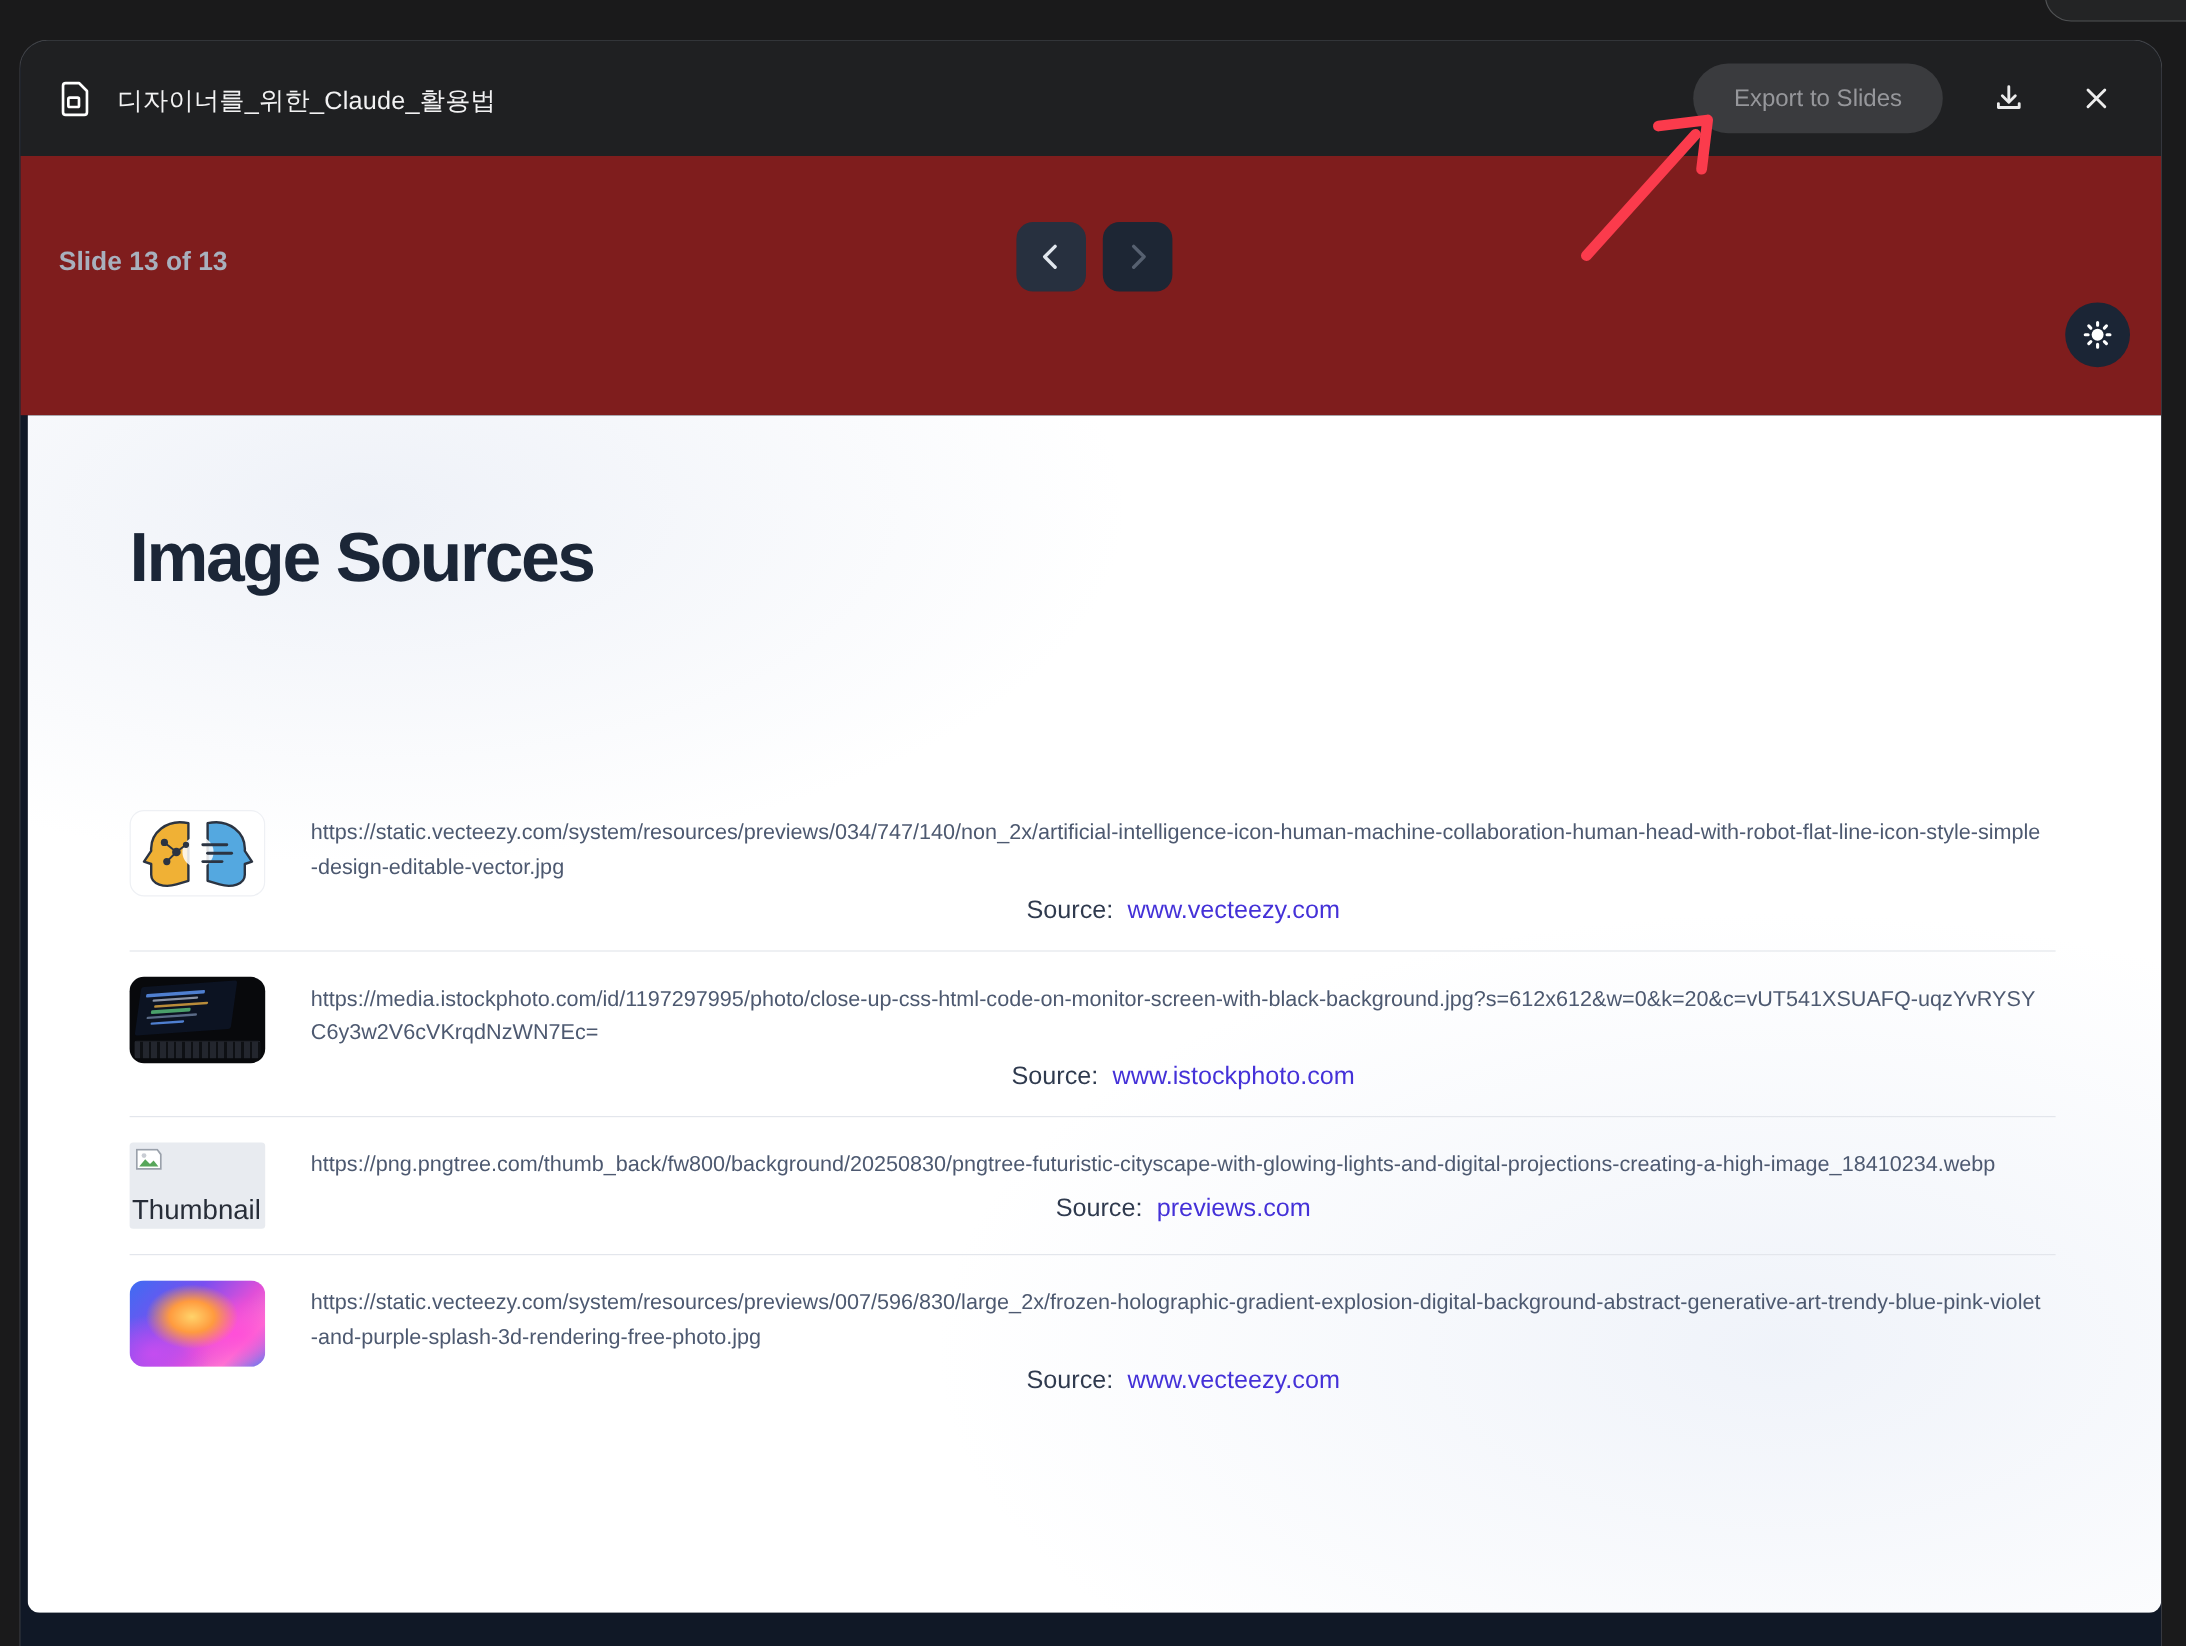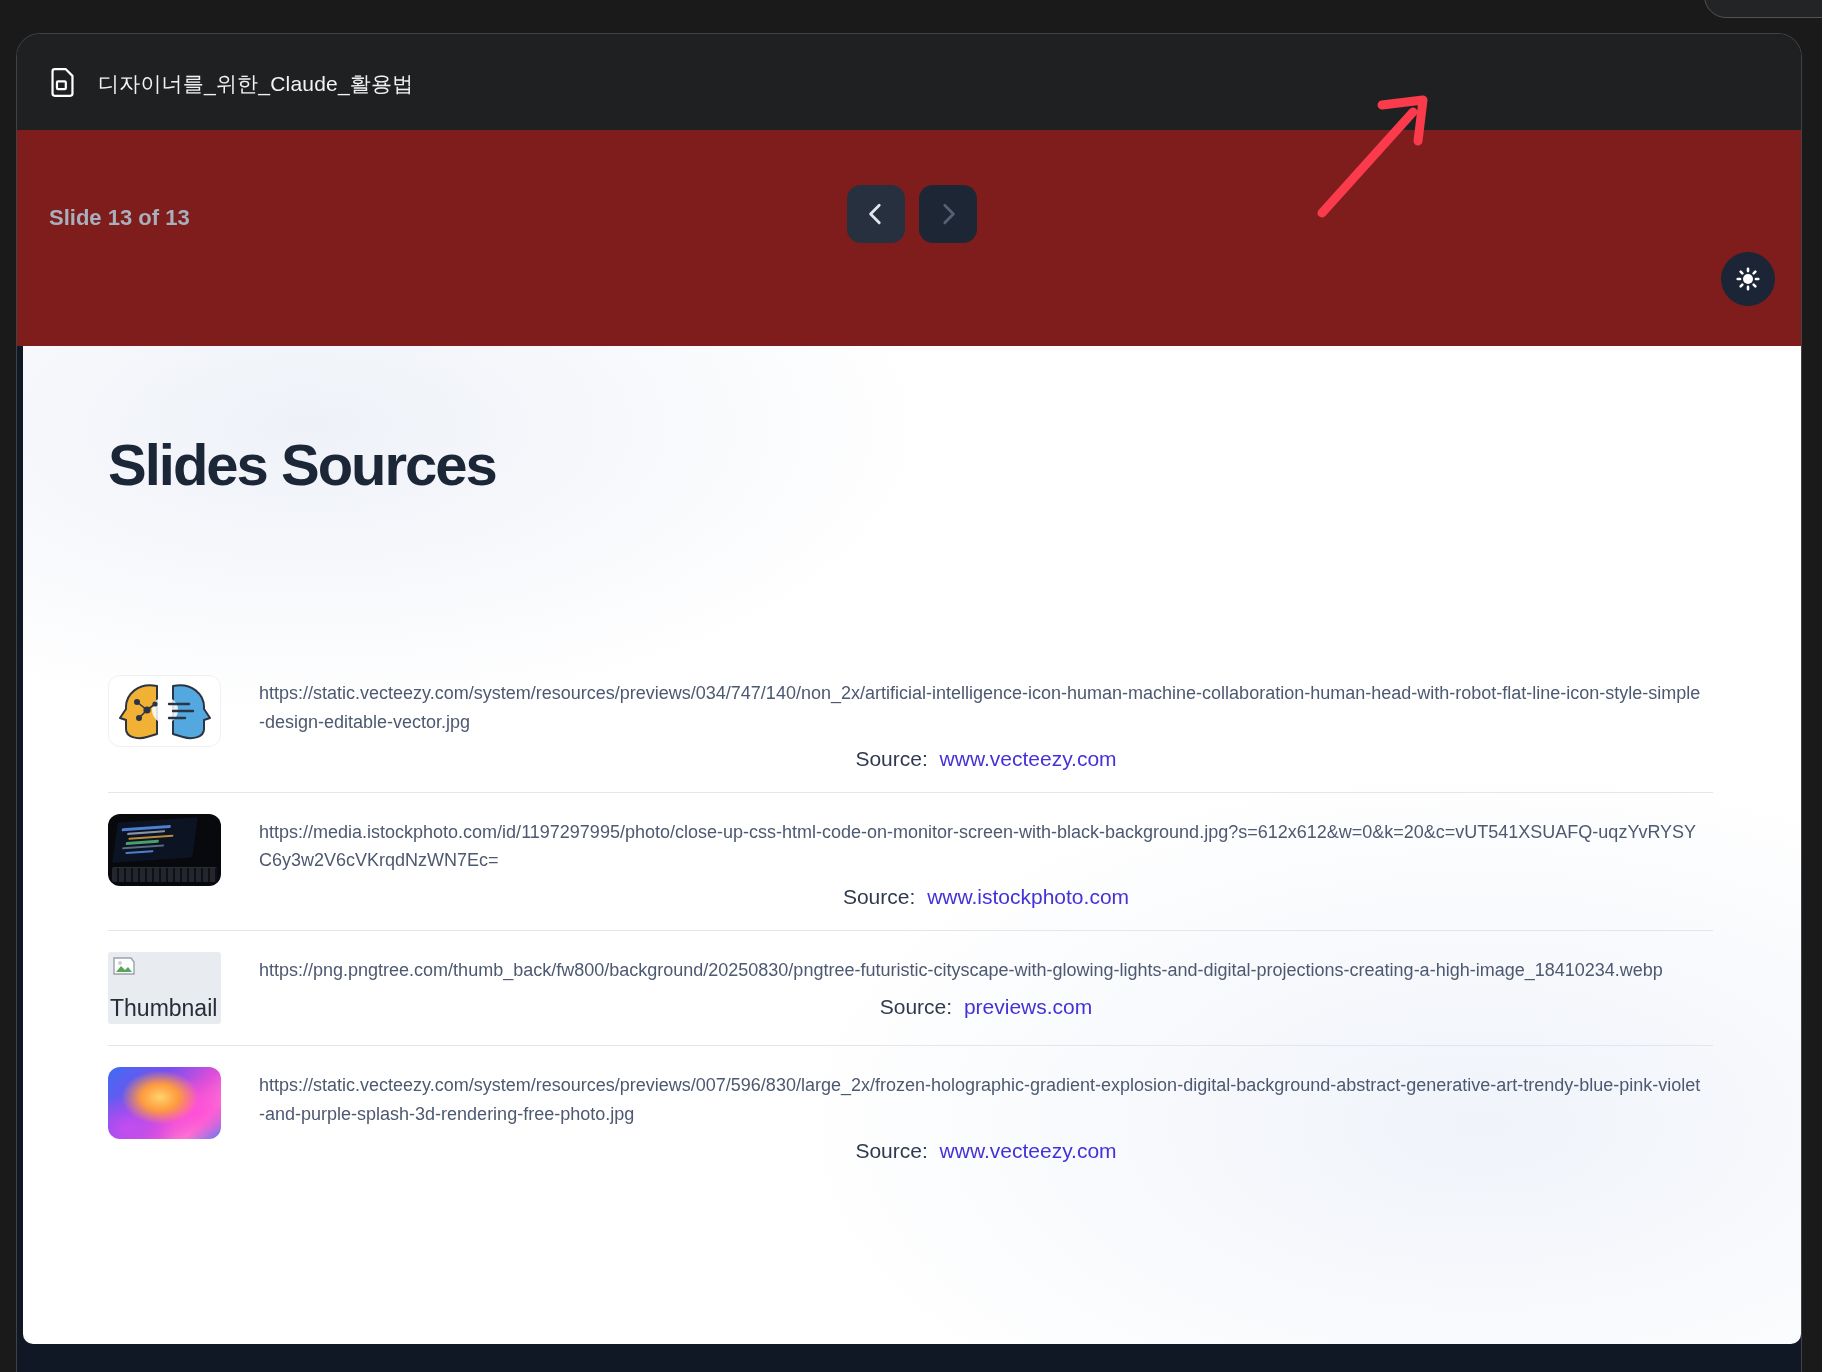--- a/index.html
+++ b/index.html
@@ -113,20 +113,39 @@
   <div class="topbar">
     <div class="topbar-left">
       <span style="display:flex;">
         <svg width="27" height="31" viewBox="0 0 24 28" fill="none" stroke="#ffffff" stroke-width="2" stroke-linejoin="round" stroke-linecap="round">
           <path d="M3 4 a2 2 0 0 1 2-2 h10 l6 6 v16 a2 2 0 0 1-2 2 h-14 a2 2 0 0 1-2-2 z"></path>
           <rect x="7" y="13" width="8" height="7" rx="1"></rect>
         </svg>
       </span>
       <span class="doc-title">디자이너를_위한_Claude_활용법</span>
     </div>
+    <div class="topbar-right">
+      <button class="export-btn">Export to Slides</button>
+      <button class="icon-btn">
+        <span style="display:flex;">
+          <svg width="26" height="26" viewBox="0 0 24 24" fill="none" stroke="#ececec" stroke-width="2.2" stroke-linecap="round" stroke-linejoin="round">
+            <path d="M12 3v11"></path>
+              <path d="M7 10l5 5 5-5"></path>
+              <path d="M4 16v3h16v-3"></path>
+          </svg>
+        </span>
+      </button>
+      <button class="icon-btn">
+        <span style="display:flex;">
+          <svg width="24" height="24" viewBox="0 0 24 24" stroke="#ececec" stroke-width="2.4" stroke-linecap="round">
+            <path d="M5 5l14 14M19 5L5 19"></path>
+          </svg>
+        </span>
+      </button>
+    </div>
   </div>
 
   <div class="viewer-band">
     <span class="slide-counter">Slide 13 of 13</span>
 
     <button class="nav-btn nav-prev">
       <span style="display:flex;">
         <svg width="26" height="26" viewBox="0 0 24 24" fill="none" stroke="#e1e7ee" stroke-width="2.6" stroke-linecap="round" stroke-linejoin="round">
           <path d="M15 4l-8 8 8 8"></path>
         </svg>
@@ -145,21 +164,21 @@
       <span style="display:flex;">
         <svg width="26" height="26" viewBox="0 0 24 24" fill="none" stroke="#ffffff" stroke-width="2.4" stroke-linecap="round">
           <circle cx="12" cy="12" r="4.6" fill="#ffffff" stroke="none"></circle>
           <path d="M12 2.5v2.2M12 19.3v2.2M2.5 12h2.2M19.3 12h2.2M5.2 5.2l1.6 1.6M17.2 17.2l1.6 1.6M18.8 5.2l-1.6 1.6M6.8 17.2l-1.6 1.6"></path>
         </svg>
       </span>
     </button>
   </div>
 
   <div class="slide">
-    <h1 class="slide-title">Slides Sources</h1>
+    <h1 class="slide-title">Image Sources</h1>
 
     <div class="sources">
 
       <div class="source-row">
         <div class="thumb thumb-ai">
           <svg width="104" height="58" viewBox="0 0 104 58">
             <path d="M44 4 C26 0 12 12 13 27 L7 36 L13 38 L13 47 C13 55 24 58 34 55 L44 52 Z" fill="#f0b135" stroke="#2b3442" stroke-width="2" stroke-linejoin="round"></path>
             <path d="M60 4 C78 0 92 12 91 27 L97 36 L91 38 L91 47 C91 55 80 58 70 55 L60 52 Z" fill="#54a8e0" stroke="#2b3442" stroke-width="2" stroke-linejoin="round"></path>
             <circle cx="52" cy="28" r="13" fill="#ffffff" opacity="0.85"></circle>
             <g stroke="#2b3442" stroke-width="1.6">

